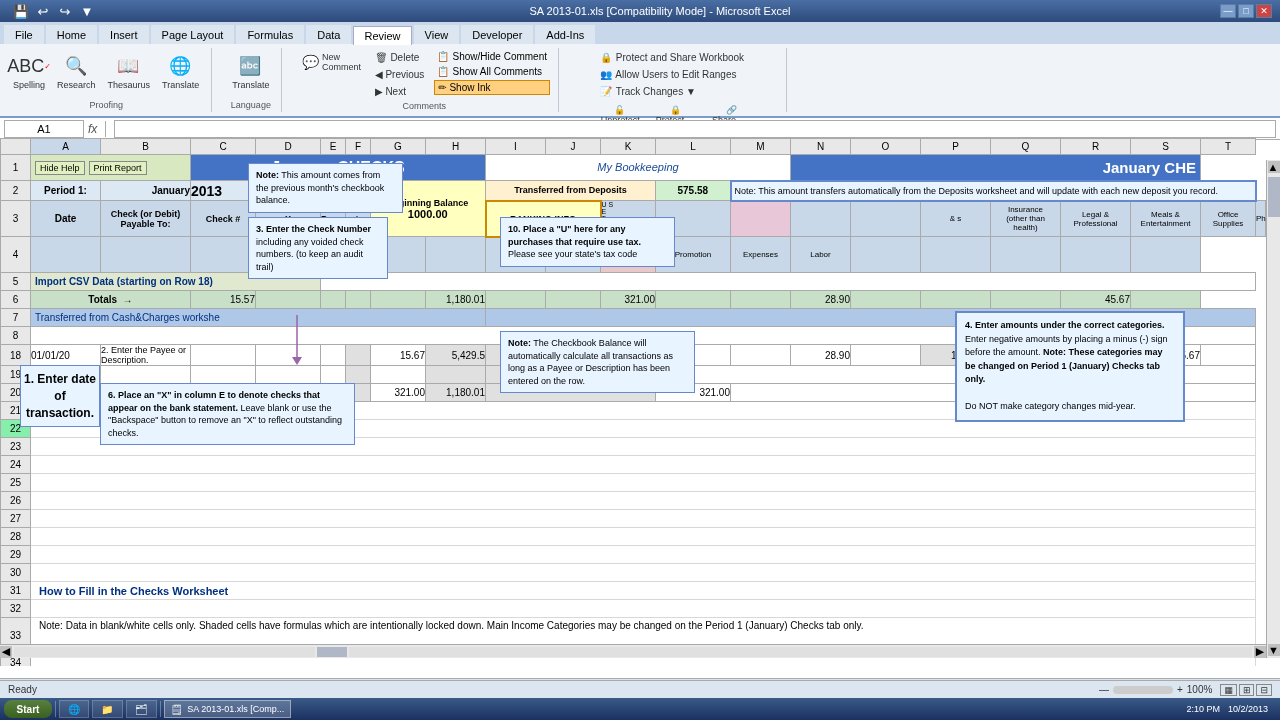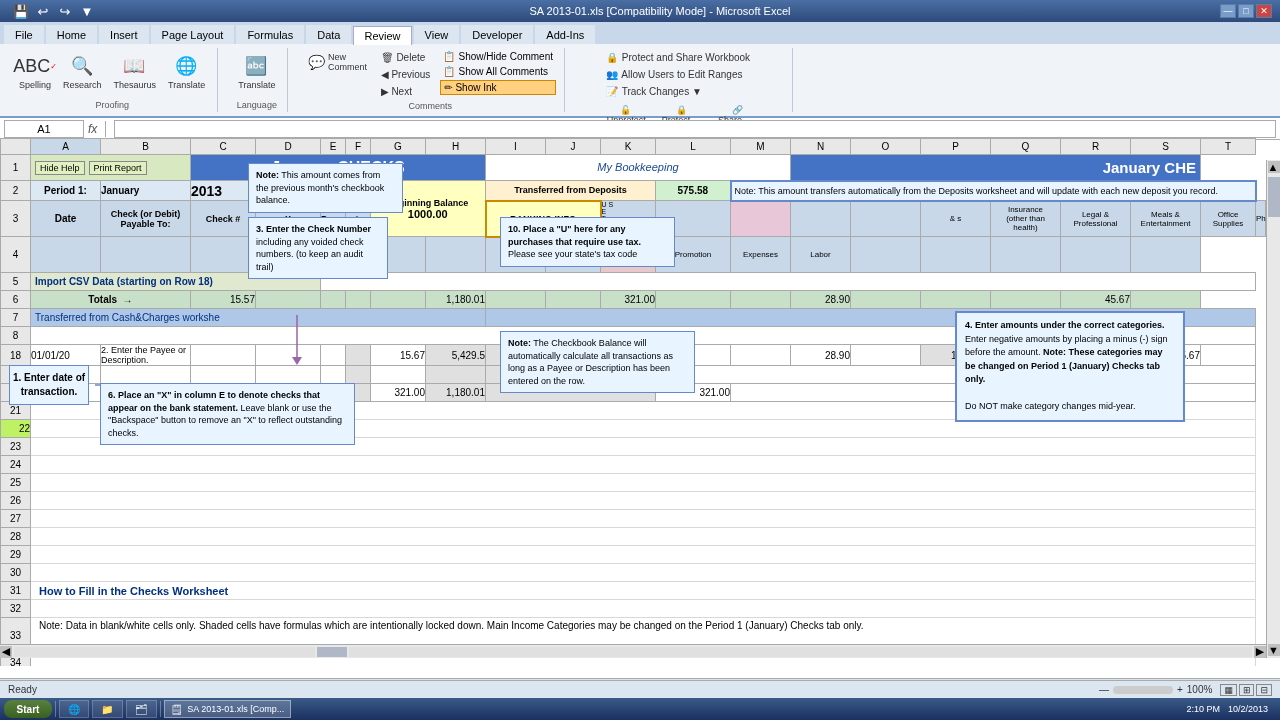--- a/index.html
+++ b/index.html
@@ -15,21 +15,21 @@
       justify-content: space-between;
       padding: 0 8px;
       font-size: 11px;
     }
     .title-bar-title { flex: 1; text-align: center; }
     .title-bar-controls { display: flex; gap: 2px; }
     .title-bar-btn { width: 16px; height: 14px; background: #7a9cc8; border: 1px solid #5a7ca8; color: white; font-size: 9px; display: flex; align-items: center; justify-content: center; cursor: pointer; }
     .ribbon-tabs { display: flex; background: #c8d8ea; height: 22px; align-items: flex-end; padding-left: 4px; }
     .ribbon-tab { padding: 3px 10px; font-size: 11px; cursor: pointer; border: 1px solid transparent; border-bottom: none; background: #dce6f0; margin-right: 2px; }
     .ribbon-tab.active { background: #fff; border-color: #aac; position: relative; top: 1px; }
-    .ribbon-content { display: flex; padding: 4px 7px; background: #f0f4f8; border-bottom: 2px solid #7a9cc8; min-height: 72px; gap: 8px; align-items: center; }
+    .ribbon-content { display: flex; padding: 4px 1px; background: #f0f4f8; border-bottom: 2px solid #7a9cc8; min-height: 72px; gap: 8px; align-items: center; }
     .ribbon-group { display: flex; flex-direction: column; align-items: center; border-right: 1px solid #c0c8d4; padding: 2px 8px; height: 64px; justify-content: space-between; }
     .ribbon-group-label { font-size: 9px; color: #555; margin-top: 2px; }
     .ribbon-group-btns { display: flex; gap: 4px; align-items: center; }
     .ribbon-btn-large { display: flex; flex-direction: column; align-items: center; cursor: pointer; padding: 2px 4px; font-size: 10px; color: #333; }
     .ribbon-btn-icon { width: 28px; height: 28px; display: flex; align-items: center; justify-content: center; font-size: 18px; }
     .ribbon-btn-small { display: flex; align-items: center; gap: 3px; cursor: pointer; padding: 2px 4px; font-size: 10px; color: #333; white-space: nowrap; }
     .ribbon-checkbtn { display: flex; align-items: center; gap: 3px; padding: 1px 3px; font-size: 10px; cursor: pointer; }
     .ribbon-checkbtn.active { background: #ffd080; border: 1px solid #cc8800; }
 
     
@@ -233,21 +233,21 @@
             </div>
           </td>
           <td colspan="6" style="background:#4472c4;border:1px solid #aaa;text-align:center;font-size:16px;font-weight:bold;color:#fff;">January CHECKS</td>
           <td colspan="5" style="background:#fff;border:1px solid #aaa;text-align:center;font-size:11px;font-style:italic;color:#1a4a9a;">My Bookkeeping</td>
           <td colspan="6" style="background:#4472c4;border:1px solid #aaa;text-align:right;font-size:15px;font-weight:bold;color:#fff;padding-right:4px;">January CHE</td>
         </tr>
 
         <tr style="height:20px;">
           <td style="background:#e8e8e8;border:1px solid #aaa;text-align:center;font-size:10px;">2</td>
           <td style="background:#dce8f4;border:1px solid #aaa;font-size:10px;font-weight:bold;text-align:center;">Period 1:</td>
-          <td style="background:#dce8f4;border:1px solid #aaa;font-size:10px;font-weight:bold;text-align:left;">January</td>
+          <td style="background:#dce8f4;border:1px solid #aaa;font-size:10px;font-weight:bold;text-align:right;">January</td>
           <td style="background:#dce8f4;border:1px solid #aaa;font-size:14px;font-weight:bold;text-align:left;">2013</td>
           <td style="background:#dce8f4;border:1px solid #aaa;font-size:10px;text-align:center;">12/31/2013</td>
           <td style="background:#dce8f4;border:1px solid #aaa;"></td>
           <td style="background:#dce8f4;border:1px solid #aaa;"></td>
           <td rowspan="2" colspan="2" style="background:#ffffc0;border:1px solid #aaa;text-align:center;font-size:9px;font-weight:bold;vertical-align:middle;">
             <div style="font-size:9px;font-weight:bold;">Beginning Balance</div>
             <div style="font-size:11px;">1000.00</div>
           </td>
           <td colspan="3" style="background:#fff0d0;border:1px solid #aaa;font-size:9px;text-align:center;font-weight:bold;">Transferred from Deposits</td>
           <td style="background:#d0f0d0;border:1px solid #aaa;font-size:10px;text-align:center;font-weight:bold;">575.58</td>
@@ -390,21 +390,21 @@
           <td colspan="3" style="background:#e0e0e0;border:1px solid #aaa;"></td>
           <td style="background:#fff;border:1px solid #aaa;font-size:10px;text-align:right;">321.00</td>
           <td colspan="8" style="background:#fff;border:1px solid #aaa;"></td>
         </tr>
 
         <tr style="height:18px;">
             <td style="background:#e8e8e8;border:1px solid #aaa;text-align:center;font-size:10px;">21</td>
             <td colspan="20" style="background:#fff;border:1px solid #d8d8d8;"></td>
           </tr>
         <tr style="height:18px;">
-            <td style="background:#bef264;border:1px solid #aaa;text-align:right;font-size:10px;">22</td>
+            <td style="background:#86efac;border:1px solid #aaa;text-align:center;font-size:10px;">22</td>
             <td colspan="20" style="background:#fff;border:1px solid #d8d8d8;"></td>
           </tr>
         <tr style="height:18px;">
             <td style="background:#e8e8e8;border:1px solid #aaa;text-align:center;font-size:10px;">23</td>
             <td colspan="20" style="background:#fff;border:1px solid #d8d8d8;"></td>
           </tr>
         <tr style="height:18px;">
             <td style="background:#e8e8e8;border:1px solid #aaa;text-align:center;font-size:10px;">24</td>
             <td colspan="20" style="background:#fff;border:1px solid #d8d8d8;"></td>
           </tr>
@@ -468,21 +468,21 @@
     <div style="position:absolute; top:72px; left:500px; background:#e8f4ff; border:1px solid #6688cc; padding:5px 7px; font-size:9px; max-width:175px; z-index:10; line-height:1.4;">
       <b>10. Place a "U" here for any purchases that require use tax.</b> Please see your state's tax code
     </div>
 
 
     <div style="position:absolute; top:186px; left:500px; background:#e8f4ff; border:1px solid #6688cc; padding:5px 7px; font-size:9px; max-width:195px; z-index:10; line-height:1.4;">
       <b>Note:</b> The Checkbook Balance will automatically calculate all transactions as long as a Payee or Description has been entered on the row.
     </div>
 
 
-    <div style="position:absolute; top:220px; left:9px; background:#e8f4ff; border:1px solid #6688cc; padding:5px 1px; font-size:10px; max-width:80px; z-index:10; line-height:1.4; text-align:center;">
+    <div style="position:absolute; top:220px; left:20px; background:#e8f4ff; border:1px solid #6688cc; padding:5px 1px; font-size:12px; max-width:80px; z-index:10; line-height:1.4; text-align:center;">
       <b>1. Enter date of transaction.</b>
     </div>
 
     <svg style="position:absolute; top:230px; left:95px; z-index:9;" width="30" height="20">
       <line x1="0" y1="10" x2="25" y2="10" stroke="#6688cc" stroke-width="1.5" marker-end="url(#arr)"></line>
     </svg>
 
     <div style="position:absolute; top:238px; left:100px; background:#e8f4ff; border:1px solid #6688cc; padding:5px 7px; font-size:9px; max-width:255px; z-index:10; line-height:1.4;">
       <b>6. Place an "X" in column E to denote checks that appear on the bank statement.</b> Leave blank or use the "Backspace" button to remove an "X" to reflect outstanding checks.
     </div>

